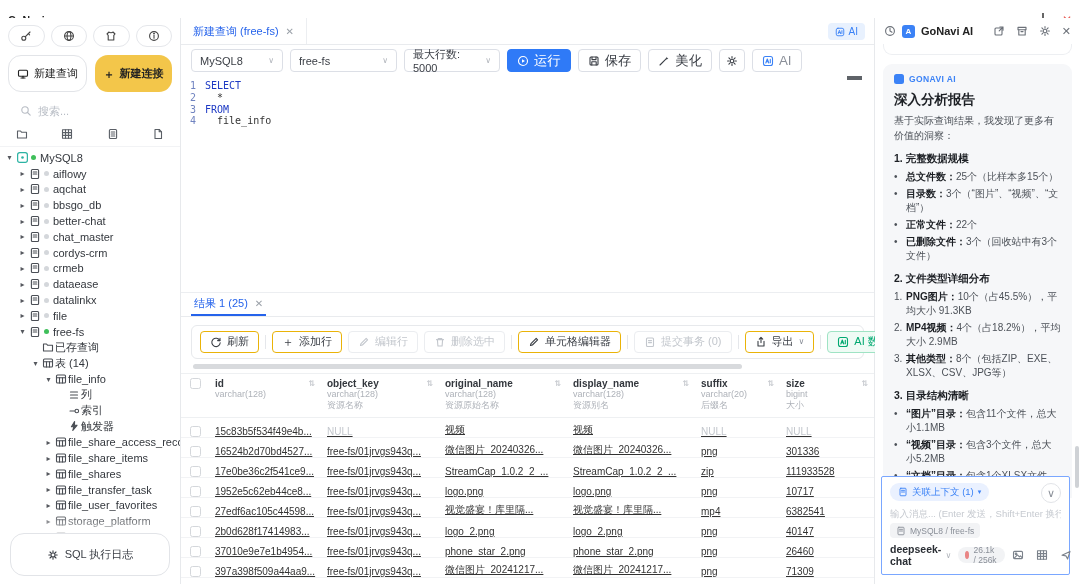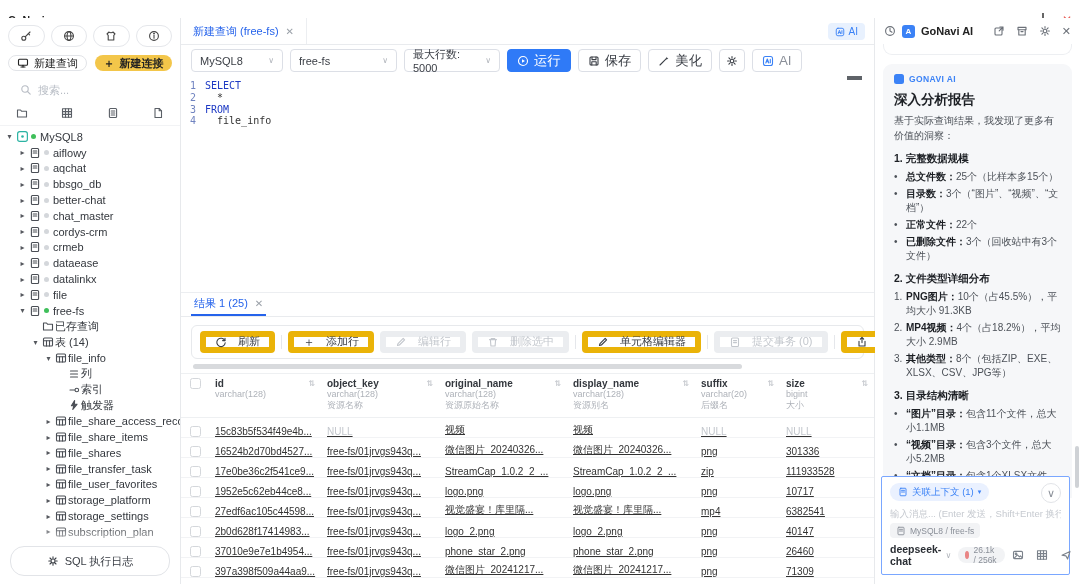--- a/index.html
+++ b/index.html
@@ -19,36 +19,36 @@
 
   
   .sidebar { position:absolute; left:0; top:18px; bottom:0; width:181px; border-right:1px solid #e7e9ec; display:flex; flex-direction:column; background:#fff; }
   .main { position:absolute; left:181px; top:18px; bottom:0; width:694px; border-right:1px solid #e7e9ec; display:flex; flex-direction:column; background:#fff; }
   .ai-panel { position:absolute; left:875px; top:18px; bottom:0; width:205px; background:#fff; }
 
   
   .icon-row { display:flex; gap:6px; padding:7px 8px 4px; }
   .icon-btn { flex:1; height:22px; border:1px solid #e5e7eb; border-radius:11px; display:flex; align-items:center; justify-content:center; color:#444; background:#fff; }
   .action-row { display:flex; gap:8px; padding:4px 8px 7px; }
-  .action-btn { flex:1; height:16px; border-radius:13px; display:flex; align-items:center; justify-content:center; gap:5px; font-size:11px; color:#222;text-align:right; }
+  .action-btn { flex:1; height:37px; border-radius:13px; display:flex; align-items:center; justify-content:center; gap:5px; font-size:11px; color:#222;text-align:right; }
   .action-btn.ghost { border:1px solid #e2e4e8; background:#fff; }
   .action-btn.primary { background:#f3c64a; border:none; font-weight:bold; }
   .search-row { display:flex; align-items:center; gap:6px; padding:6px 20px; color:#b7bcc4; }
   .search-row input { border:none; outline:none; flex:1; font-size:11px; color:#555; font-family:inherit; }
   .search-row input::placeholder { color:#b7bcc4; }
   .search-icons { display:flex; gap:6px; color:#8a8f98; align-items:center; }
   .obj-tabs { display:flex; justify-content:space-between; padding:5px 16px 6px; color:#5a5f66; border-bottom:1px solid #f2f3f5; }
   .tree { flex:1; overflow:hidden; padding-top:3px; position:relative; }
   .tree-row { height:15.8px; display:flex; align-items:center; font-size:11px; color:#33373d; cursor:default; white-space:nowrap; }
   .tree-row .arrow { width:11px; font-size:8px; color:#55585e; text-align:center; flex:0 0 11px; }
   .tree-row .t-icon { width:14px; flex:0 0 14px; color:#4a4e55; }
   .tree-row .dot { width:5px; height:5px; border-radius:50%; margin:0 4px 0 2px; flex:0 0 5px; }
   .dot.green { background:#3fbf5a; } .dot.gray { background:#d4d7db; }
   .sidebar-footer { padding:22px 10px 8px; background:linear-gradient(180deg, rgba(255,255,255,0), #fff 45%); margin-top:-26px; position:relative; z-index:2; }
-  .sql-log-btn { width:100%; height:30px; border:1px solid #e2e4e8; border-radius:14px; background:#fff; display:flex; align-items:center; justify-content:center; gap:6px; color:#3a3e45; font-size:11px; }
+  .sql-log-btn { width:100%; height:43px; border:1px solid #e2e4e8; border-radius:14px; background:#fff; display:flex; align-items:center; justify-content:center; gap:6px; color:#3a3e45; font-size:11px; }
 
   
   .tabbar { height:27px; border-bottom:1px solid #e9ebee; display:flex; align-items:stretch; position:relative; background:#fff; }
   .q-tab { display:flex; align-items:center; gap:7px; padding:0 12px; border-right:1px solid #eceef1; color:#2563eb; font-size:11px; }
   .q-tab .close-x { color:#9aa0a8; font-size:10px; }
   .ai-fab { position:absolute; right:9px; top:5px; height:17px; padding:0 7px; border-radius:4px; background:#e8f1fe; color:#3b82f6; display:flex; align-items:center; gap:4px; font-size:10px; }
 
   
   .qtoolbar { height:31px; display:flex; align-items:center; gap:7px; padding:0 10px; }
   .select { border:1px solid #dcdfe6; border-radius:4px; height:23px; display:flex; align-items:center; padding:0 8px; color:#3a3e45; background:#fff; }
@@ -66,21 +66,21 @@
   .code-line .code { white-space:pre; color:#333; }
   .code-line .code.kw { color:#1d39c4; }
   .editor-hscroll { position:absolute; top:0; right:12px; width:15px; height:4px; background:#5f6368; }
 
   
   .rtabbar { height:25px; border-top:1px solid #eceef1; border-bottom:1px solid #e9ebee; display:flex; align-items:stretch; padding:0 10px; }
   .r-tab { display:flex; align-items:center; gap:7px; color:#2563eb; font-size:11px; border-bottom:2px solid #2563eb; padding:0 3px; }
   .r-tab .close-x { color:#9aa0a8; font-size:10px; }
   .rtoolbar-wrap { padding:8px 10px 0; }
   .rtoolbar { border:1px solid #e7e9ec; border-radius:6px; padding:5px 8px; display:flex; align-items:center; gap:6px; }
-  .rbtn { border:6px solid #eab308; border-radius:4px; height:22px; padding:0 9px; display:flex; align-items:center; gap:11px; background:#fff; color:#3a3e45; font-size:11px; white-space:nowrap; }
+  .rbtn { border:1px solid #eab308; border-radius:4px; height:22px; padding:0 9px; display:flex; align-items:center; gap:5px; background:#fff; color:#3a3e45; font-size:11px; white-space:nowrap; }
   .rbtn.disabled { color:#c3c7cd; border-color:#ebedf0; }
   .rbtn.green { color:#00a870; border-color:#9fe3c4; background:#effbf5; }
   .rt-divider { width:1px; height:14px; background:#e5e7eb; flex:0 0 1px; }
   .rbtn .caret { font-size:8px; color:#8a8f98; }
   .hscroll-track { margin:5px 12px 0; height:5px; }
   .hscroll-bar { width:82%; height:5px; border-radius:3px; background:#d8dadd; }
 
   
   .grid-table { margin-top:4px; flex:1; overflow:hidden; display:flex; flex-direction:column; font-size:10px; }
   .g-head { display:flex; border-top:1px solid #eef0f2; border-bottom:1px solid #eef0f2; padding:4px 0 5px; }

